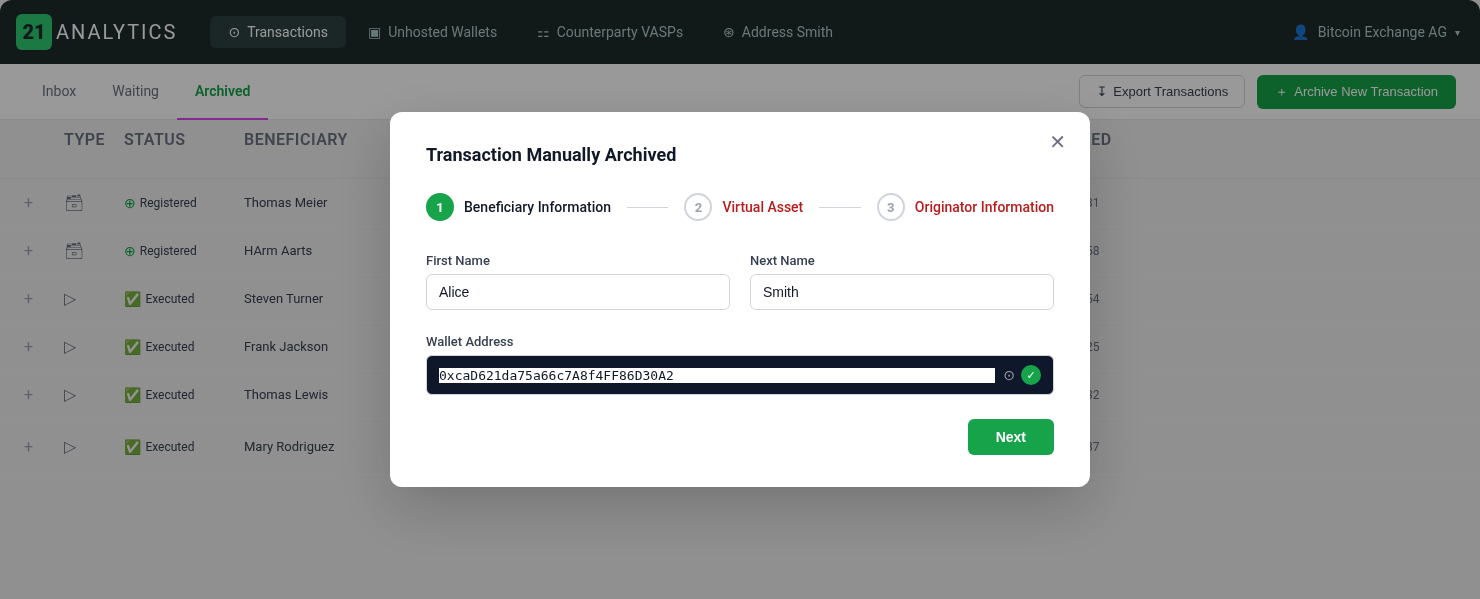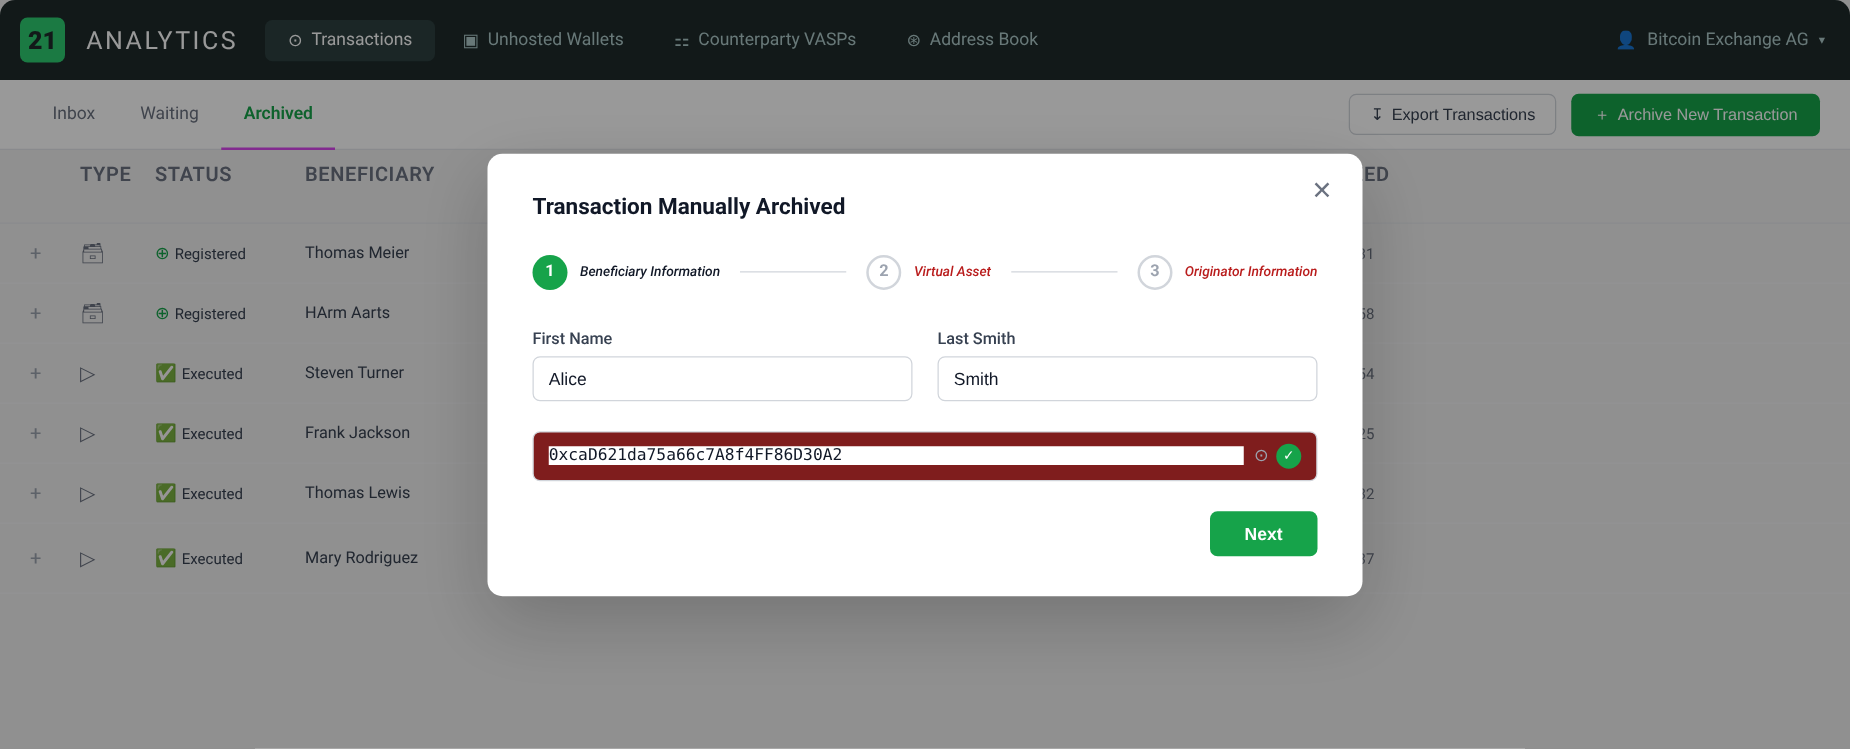--- a/index.html
+++ b/index.html
@@ -16,22 +16,22 @@
     .topnav {
       background: #1e2b2b;
       display: flex;
       align-items: center;
       height: 64px;
       padding: 0 0 0 16px;
     }
     .logo-area {
       display: flex;
       align-items: center;
-      gap: 17px;
-      margin-right: 22px;
+      gap: 4px;
+      margin-right: 33px;
     }
     .logo-box {
       background: #2ecc71;
       color: #1e2b2b;
       font-weight: 900;
       font-size: 20px;
       width: 36px;
       height: 36px;
       display: flex;
       align-items: center;
@@ -253,23 +253,22 @@
     .step-circle.active {
       background: #16a34a;
       color: #fff;
     }
     .step-circle.inactive {
       background: #fff;
       border: 2px solid #d1d5db;
       color: #9ca3af;
     }
     .step-label {
-      font-size: 11px;
+      font-size: 14px;
       font-weight: 500;
-      font-style: italic;
     }
     .step-label.active { color: #111827; }
     .step-label.inactive { color: #b91c1c; }
     .step-connector {
       flex: 1;
       height: 1px;
       background: #d1d5db;
       margin: 0 16px;
     }
 
@@ -298,21 +297,21 @@
       color: #111827;
       outline: none;
     }
     .wallet-input-wrap {
       display: flex;
       align-items: center;
       border: 1px solid #d1d5db;
       border-radius: 6px;
       padding: 9px 12px;
       gap: 8px;
-      background: #7f1d1d;
+      background: #0f172a;
     }
     .wallet-input-wrap input {
       border: none;
       outline: none;
       font-size: 13px;
       color: #111827;
       flex: 1;
       font-family: monospace;
     }
     .wallet-icons {
@@ -378,21 +377,21 @@
     <a class="nav-item">
       <span class="nav-icon">▣</span>
       <span>Unhosted Wallets</span>
     </a>
     <a class="nav-item">
       <span class="nav-icon">⚏</span>
       <span>Counterparty VASPs</span>
     </a>
     <a class="nav-item">
       <span class="nav-icon">⊛</span>
-      <span>Address Book</span>
+      <span>Address Smith</span>
     </a>
   </div>
   <div class="nav-right">
     <span>👤</span>
     <span>Bitcoin Exchange AG</span>
     <span class="chevron">▾</span>
   </div>
 </nav>
 
 <div class="subheader">
@@ -543,26 +542,27 @@
         <span class="step-label inactive">Originator Information</span>
       </div>
     </div>
 
     <div class="form-row">
       <div class="form-field">
         <label class="form-label">First Name</label>
         <input class="form-input" type="text" value="Alice" style="">
       </div>
       <div class="form-field">
-        <label class="form-label">Last Smith</label>
+        <label class="form-label">Next Name</label>
         <input class="form-input" type="text" value="Smith" style="">
       </div>
     </div>
 
     <div class="form-field">
+      <label class="form-label">Wallet Address</label>
       <div class="wallet-input-wrap">
         <input type="text" value="0xcaD621da75a66c7A8f4FF86D30A2" style="">
         <div class="wallet-icons">
           <span class="wallet-icon-gray">⊙</span>
           <div class="wallet-icon-green">✓</div>
         </div>
       </div>
     </div>
 
     <div class="modal-footer">

